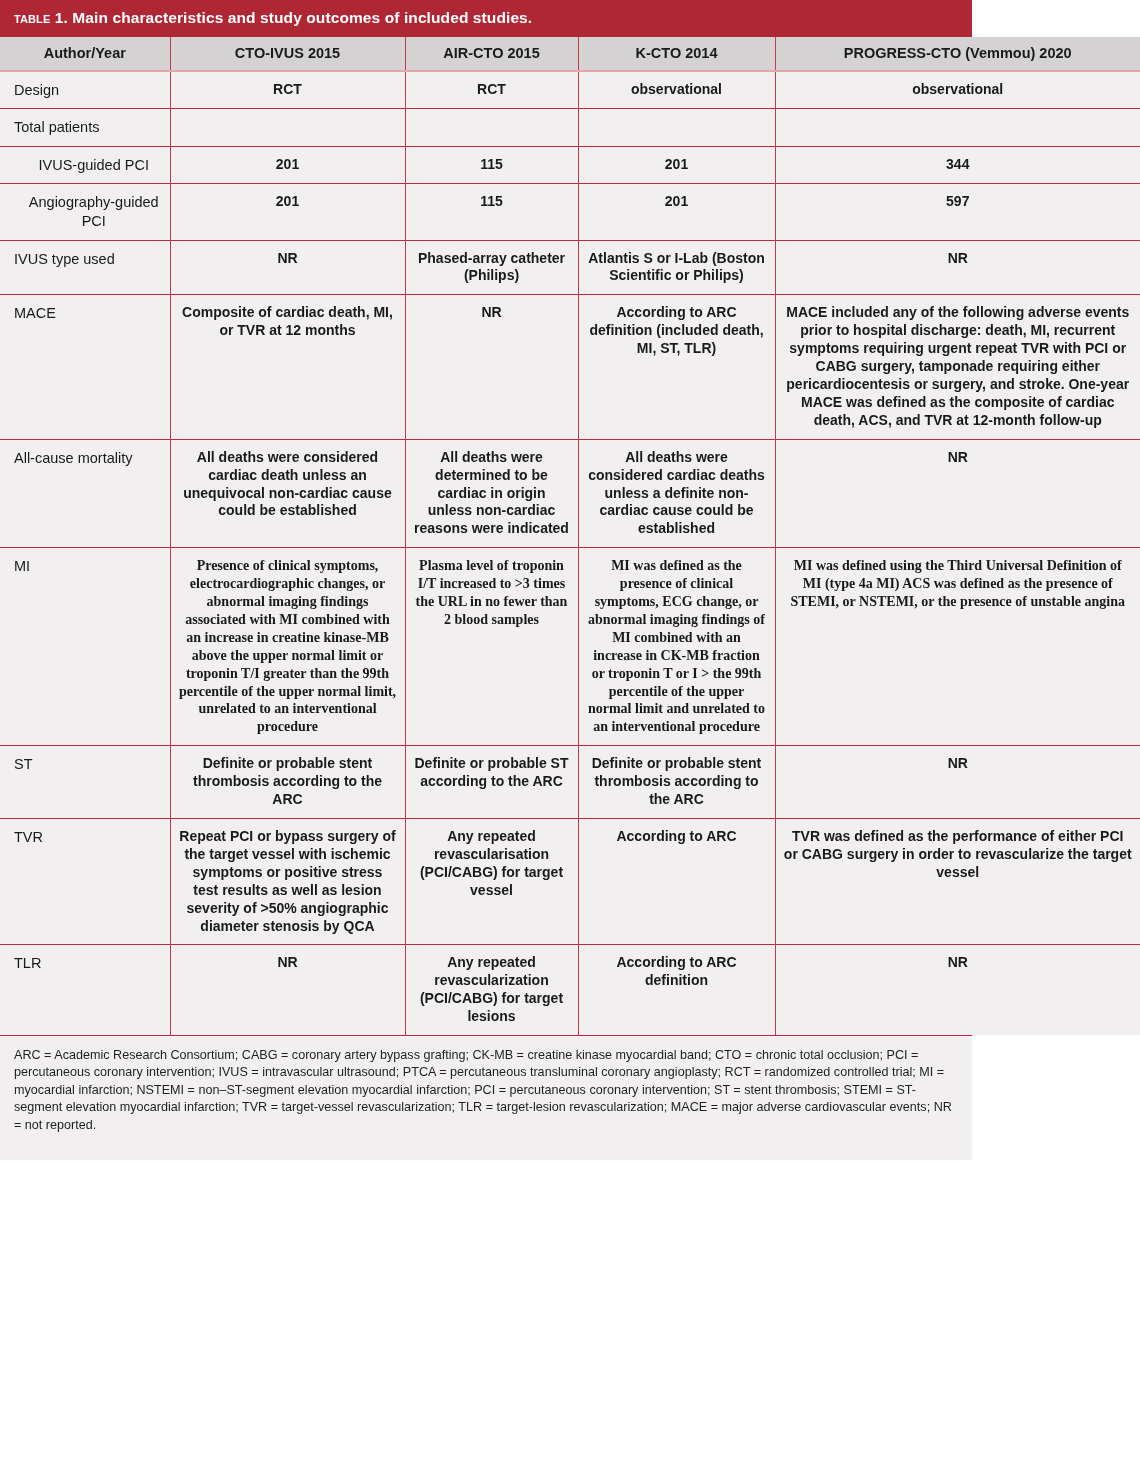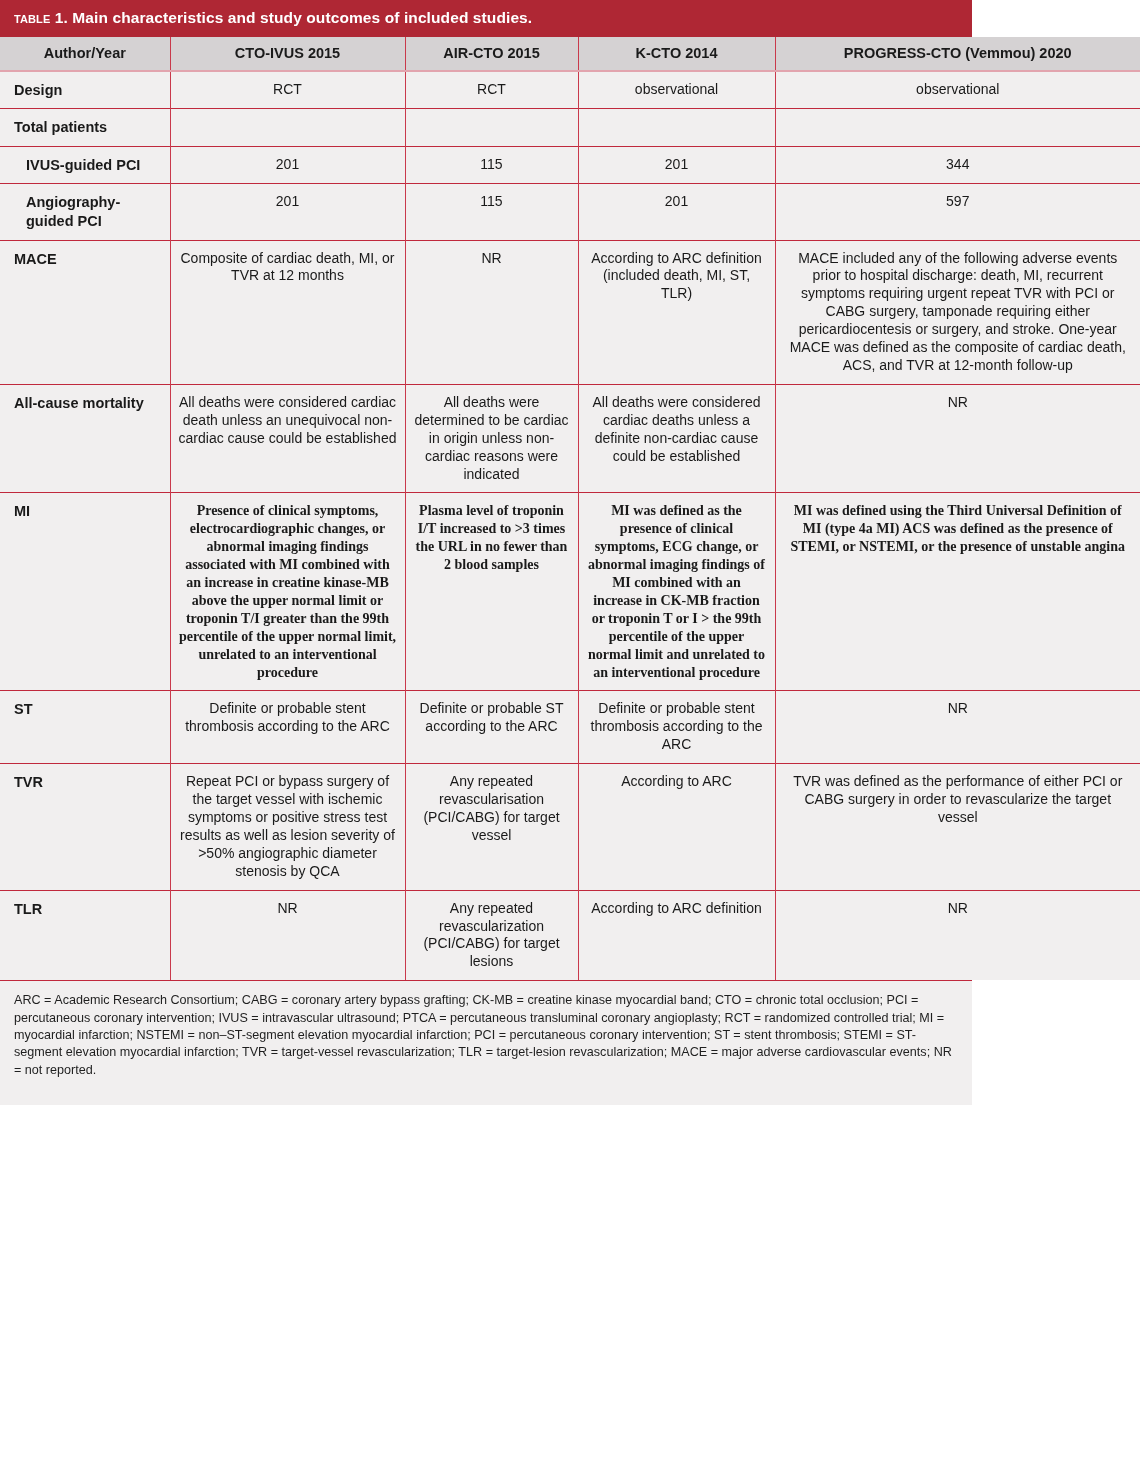--- a/index.html
+++ b/index.html
@@ -72,33 +72,34 @@
     vertical-align: top;
     border-top: 1.5px solid #C0283C;
     border-right: 1.5px solid #C9394B;
     line-height: 1.28;
     background: #F1EFEF;
   }
   tbody td:last-child { border-right: none; }
 
   tbody td.rowlabel {
     text-align: left;
-    font-weight: bold;
+    font-weight: normal;
     font-size: 14.5px;
     padding-left: 14px;
   }
   tbody td.rowlabel.indent {
     padding-left: 26px;
+    text-align: center;
   }
   tbody td.body-text {
     font-weight: bold;
     font-family: Liberation Serif, serif;
   }
   tbody td.plain {
-    font-weight: normal;
+    font-weight: bold;
   }
 
   tbody tr.first-body td { border-top: none; }
 
   
   .footnote {
     border-top: 1.8px solid #C0283C;
     padding: 11px 14px 26px 14px;
     font-size: 12.6px;
     line-height: 1.38;
@@ -157,20 +158,27 @@
           <td class="plain">344</td>
         </tr>
         <tr>
           <td class="rowlabel indent">Angiography-guided PCI</td>
           <td class="plain">201</td>
           <td class="plain">115</td>
           <td class="plain">201</td>
           <td class="plain">597</td>
         </tr>
         <tr>
+          <td class="rowlabel">IVUS type used</td>
+          <td class="plain">NR</td>
+          <td class="plain">Phased-array catheter (Philips)</td>
+          <td class="plain">Atlantis S or I-Lab (Boston Scientific or Philips)</td>
+          <td class="plain">NR</td>
+        </tr>
+        <tr>
           <td class="rowlabel">MACE</td>
           <td class="plain">Composite of cardiac death, MI, or TVR at 12 months</td>
           <td class="plain">NR</td>
           <td class="plain">According to ARC definition (included death, MI, ST, TLR)</td>
           <td class="plain">MACE included any of the following adverse events prior to hospital discharge: death, MI, recurrent symptoms requiring urgent repeat TVR with PCI or CABG surgery, tamponade requiring either pericardiocentesis or surgery, and stroke. One-year MACE was defined as the composite of cardiac death, ACS, and TVR at 12-month follow-up</td>
         </tr>
         <tr>
           <td class="rowlabel">All-cause mortality</td>
           <td class="plain">All deaths were considered cardiac death unless an unequivocal non-cardiac cause could be established</td>
           <td class="plain">All deaths were determined to be cardiac in origin unless non-cardiac reasons were indicated</td>

